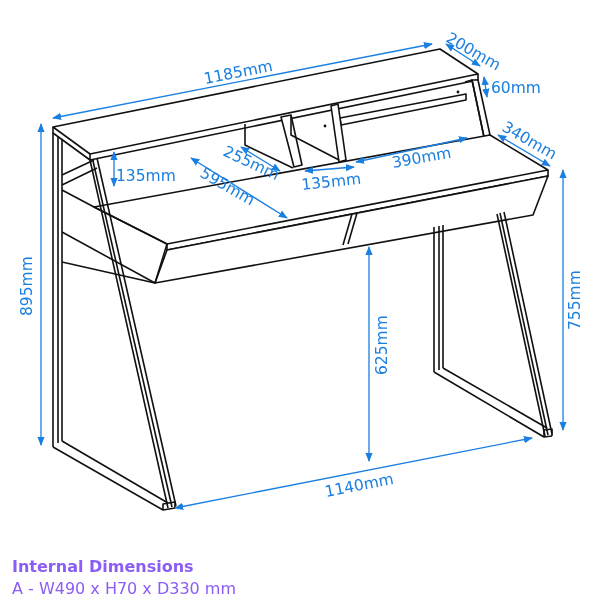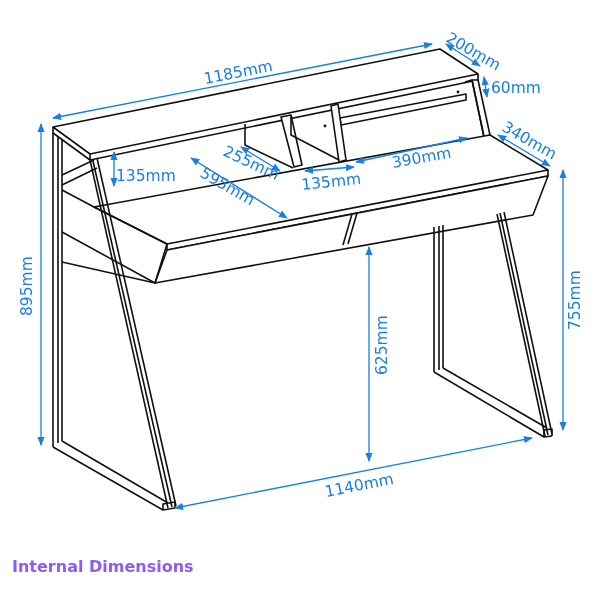--- a/index.html
+++ b/index.html
@@ -109,13 +109,14 @@
     <text class="dim-text" transform="translate(393,168) rotate(-10)">390mm</text>
     <text class="dim-text" transform="translate(32,316) rotate(-90)">895mm</text>
     <text class="dim-text" transform="translate(580,330) rotate(-90)">755mm</text>
     <text class="dim-text" transform="translate(387,375) rotate(-90)">625mm</text>
     <text class="dim-text" transform="translate(326,497) rotate(-11)">1140mm</text>
   </g>
 </svg>
 
 <div class="footer">
   <div class="title">Internal Dimensions</div>
+  <div class="line">A - W490 x H70 x D330 mm</div>
 </div>
 
 </body></html>

